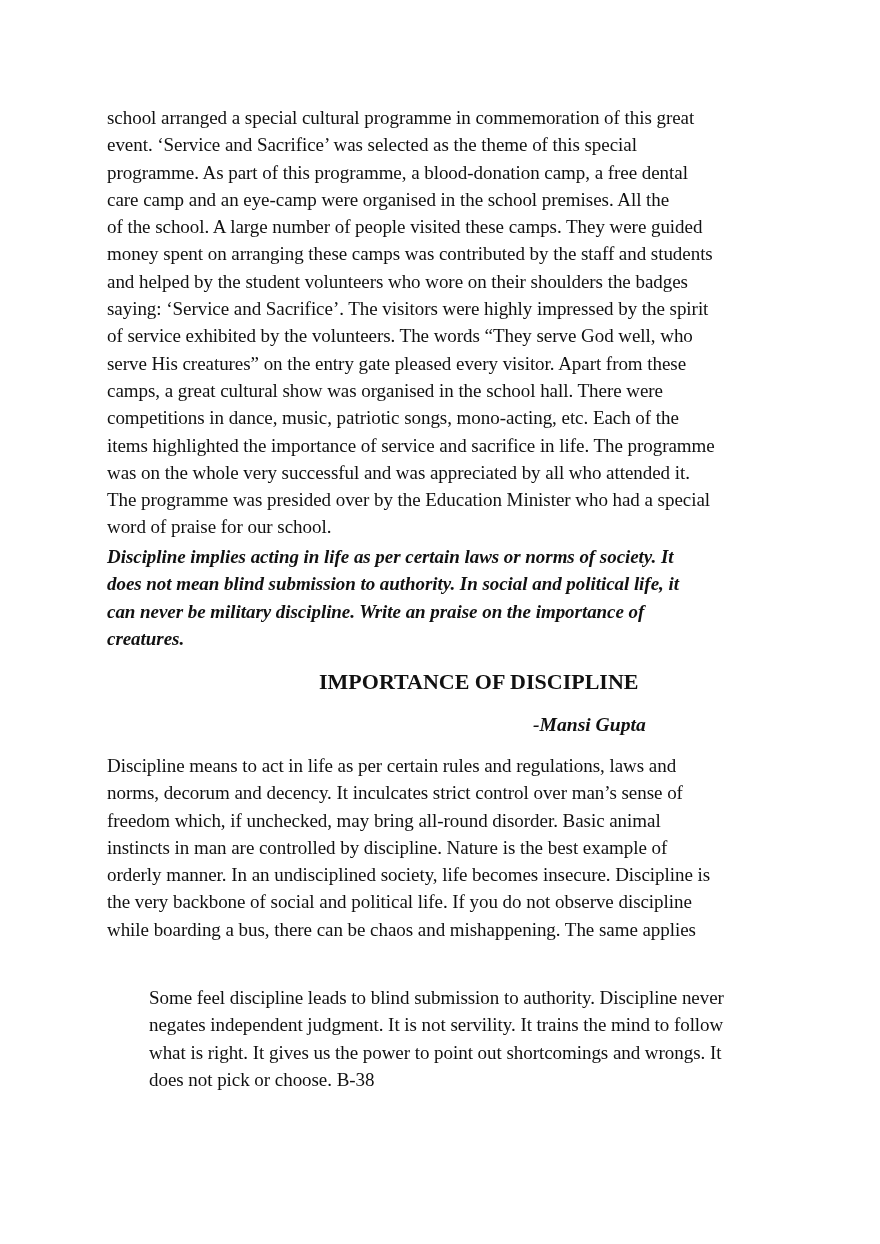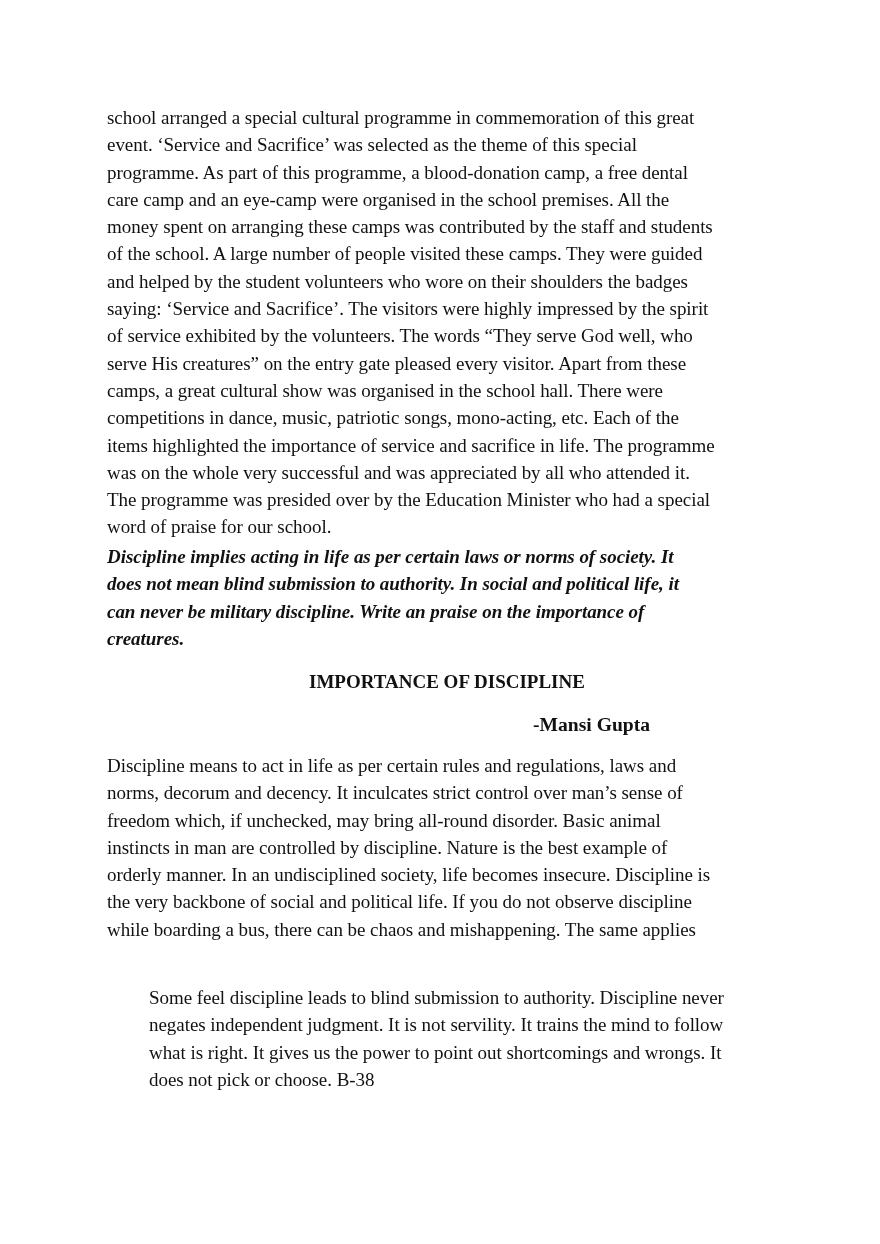--- a/index.html
+++ b/index.html
@@ -19,35 +19,36 @@
       font-size: 19px;
       line-height: 27.3px;
       white-space: nowrap;
       letter-spacing: -0.05px;
     }
     .bold {
       font-weight: bold;
     }
     .title {
       font-weight: bold;
-      font-size: 19px;
+      font-size: 22px;
       line-height: 27px;
       position: absolute;
-      left: 309px;
+      left: 319px;
       top: 668px;
       white-space: nowrap;
     }
     .author {
       font-weight: bold;
       font-size: 19.6px;
       line-height: 27px;
       position: absolute;
       left: 533px;
       top: 711px;
       white-space: nowrap;
+      font-style: italic;
     }
     .body-para1 {
       position: absolute;
       left: 107px;
       top: 752px;
       width: 680px;
     }
     .body-para2 {
       position: absolute;
       left: 107px;
@@ -70,22 +71,22 @@
     }
   </style>
 </head>
 <body>
 
 <div class="top-block">
   <div class="line">school arranged a special cultural programme in commemoration of this great</div>
   <div class="line">event. ‘Service and Sacrifice’ was selected as the theme of this special</div>
   <div class="line">programme. As part of this programme, a blood-donation camp, a free dental</div>
   <div class="line">care camp and an eye-camp were organised in the school premises. All the</div>
+  <div class="line">of the school. A large number of people visited these camps. They were guided</div>
   <div class="line">money spent on arranging these camps was contributed by the staff and students</div>
-  <div class="line">of the school. A large number of people visited these camps. They were guided</div>
   <div class="line">and helped by the student volunteers who wore on their shoulders the badges</div>
   <div class="line">saying: ‘Service and Sacrifice’. The visitors were highly impressed by the spirit</div>
   <div class="line">of service exhibited by the volunteers. The words “They serve God well, who</div>
   <div class="line">serve His creatures” on the entry gate pleased every visitor. Apart from these</div>
   <div class="line">camps, a great cultural show was organised in the school hall. There were</div>
   <div class="line">competitions in dance, music, patriotic songs, mono-acting, etc. Each of the</div>
   <div class="line">items highlighted the importance of service and sacrifice in life. The programme</div>
   <div class="line">was on the whole very successful and was appreciated by all who attended it.</div>
   <div class="line">The programme was presided over by the Education Minister who had a special</div>
   <div class="line">word of praise for our school.</div>

